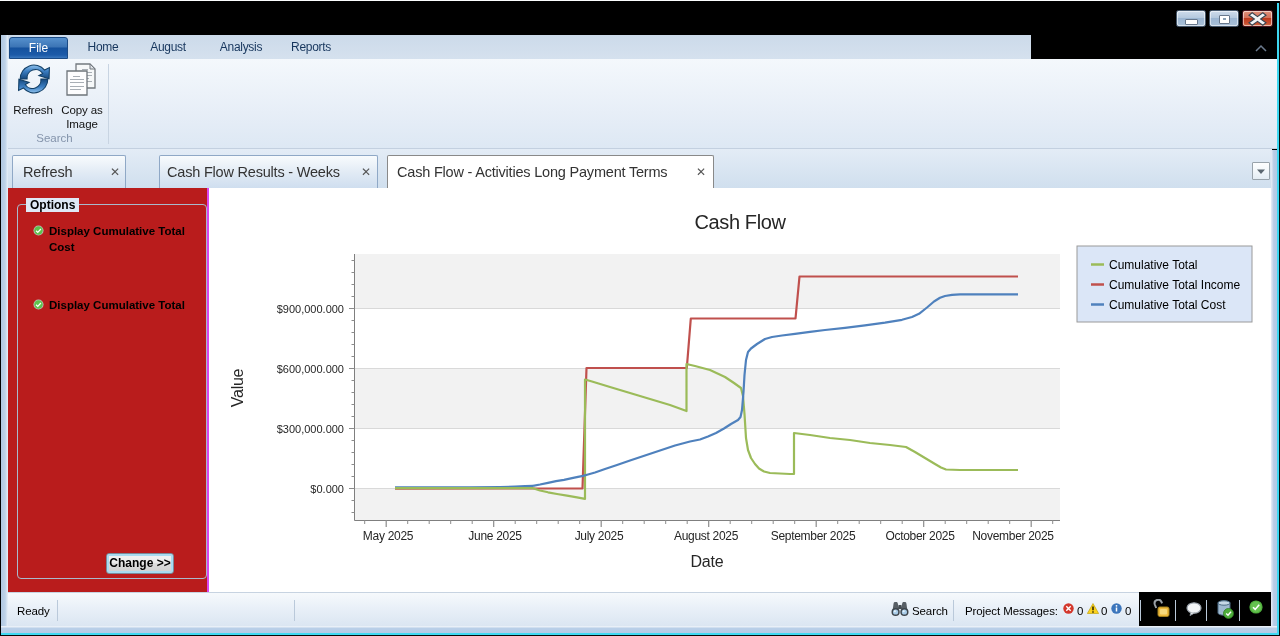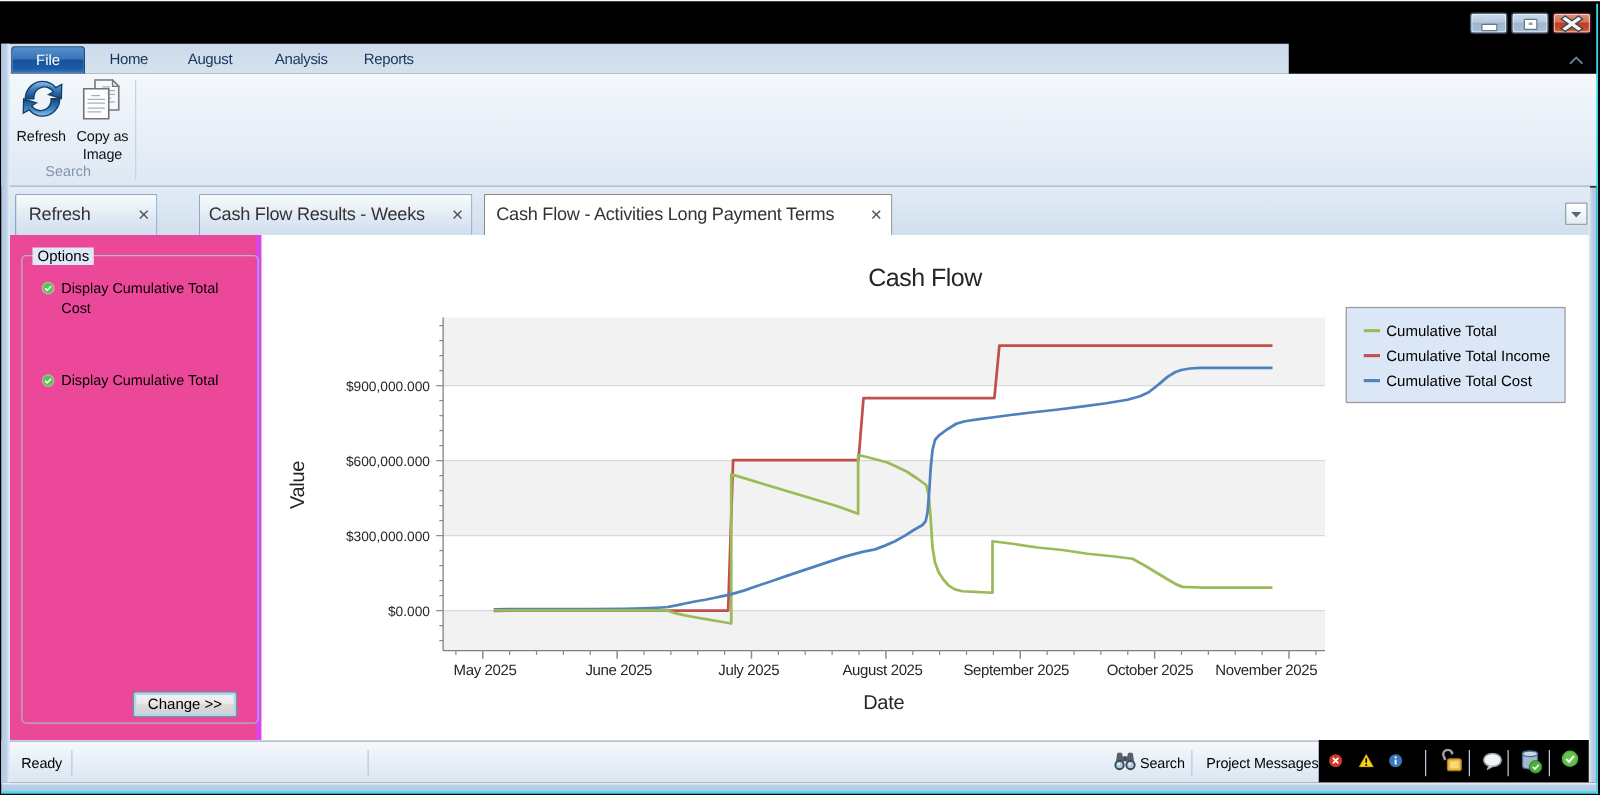--- a/index.html
+++ b/index.html
@@ -42,30 +42,30 @@
   #docstrip{position:absolute;left:8px;top:149px;width:1264px;height:39px;
     background:linear-gradient(#e3ecf6,#d0dfee);}
   .dtab{position:absolute;top:6px;height:33px;box-sizing:border-box;border:1px solid #8fa8c6;border-bottom:none;
     border-radius:2px 2px 0 0;background:linear-gradient(#f8fbfd,#e2ebf5 50%,#cfdeef);
     font-size:14.5px;letter-spacing:-0.2px;color:#333;}
   .dtab .tx{position:absolute;left:12px;top:8px;white-space:nowrap;}
   .dtab .x{position:absolute;top:9px;font-size:12px;color:#555;}
   #dtab3{left:339px;width:327px;background:#fff;border:1px solid #898989;border-bottom:none;z-index:3;margin-left:40px;}
   
   #content{position:absolute;left:8px;top:188px;width:1264px;height:404px;background:#fff;}
-  #leftpanel{position:absolute;left:0px;top:0px;width:201px;height:404px;background:#ec4899;border-right:4px solid #d946ef;box-sizing:border-box;}
+  #leftpanel{position:absolute;left:0px;top:0px;width:201px;height:404px;background:#b91c1c;border-right:2px solid #d946ef;box-sizing:border-box;font-weight:bold;}
   #optbox{position:absolute;left:9px;top:16px;width:188px;height:373px;border:1px solid #a9b9cc;border-radius:4px;}
   #optlabel{position:absolute;left:8px;top:-7px;background:#dfe9f6;padding:0 4px;font-size:12px;color:#000;}
   .opt{position:absolute;left:31px;font-size:11.5px;color:#000;line-height:16px;width:140px;}
   .chk{position:absolute;left:-16px;top:2px;width:11px;height:11px;}
-  #changebtn{position:absolute;left:88px;top:348px;width:84px;height:21px;box-sizing:border-box;
+  #changebtn{position:absolute;left:88px;top:348px;width:68px;height:21px;box-sizing:border-box;
     border:1px solid #7a8a99;border-radius:3px;background:linear-gradient(#f2f2f2,#ebebeb 45%,#dddddd 50%,#cfcfcf);
     box-shadow:0 0 0 2px #a8dbf0 inset; font-size:12px;color:#000;text-align:center;line-height:19px;}
   
-  #statusbar{position:absolute;left:1px;top:592px;width:1054px;height:34px;
+  #statusbar{position:absolute;left:1px;top:592px;width:1138px;height:34px;
     background:linear-gradient(#f6f9fc,#e9f0f8 45%,#dbe6f2);border-top:1px solid #c7d3e1;box-sizing:border-box;}
   .ssep{position:absolute;top:7px;width:1px;height:21px;background:#bac9da;}
   .stext{position:absolute;top:12px;font-size:11.5px;letter-spacing:-0.1px;color:#000;white-space:nowrap;}
   #botborder{position:absolute;left:1px;top:626px;width:1278px;height:10px;
     background:linear-gradient(#f5f8fb,#b9cfe8 25%,#b4cbe6 70%,#a9c2e0);}
   #cyanline{position:absolute;left:1px;top:633px;width:1278px;height:1.6px;background:#3fd9f2;}
   #blackbot{position:absolute;left:0px;top:634.6px;width:1280px;height:1.4px;background:#090909;}
   
   #lborder{position:absolute;left:1px;top:35px;width:7px;height:591px;background:linear-gradient(90deg,#b0c7e0,#bed2e8 60%,#e8f0f8);}
   #rborder{position:absolute;left:1277px;top:2.5px;width:3px;height:632px;background:linear-gradient(90deg,#3fd9f2 0 55%,#0a0a0a 55%);}

